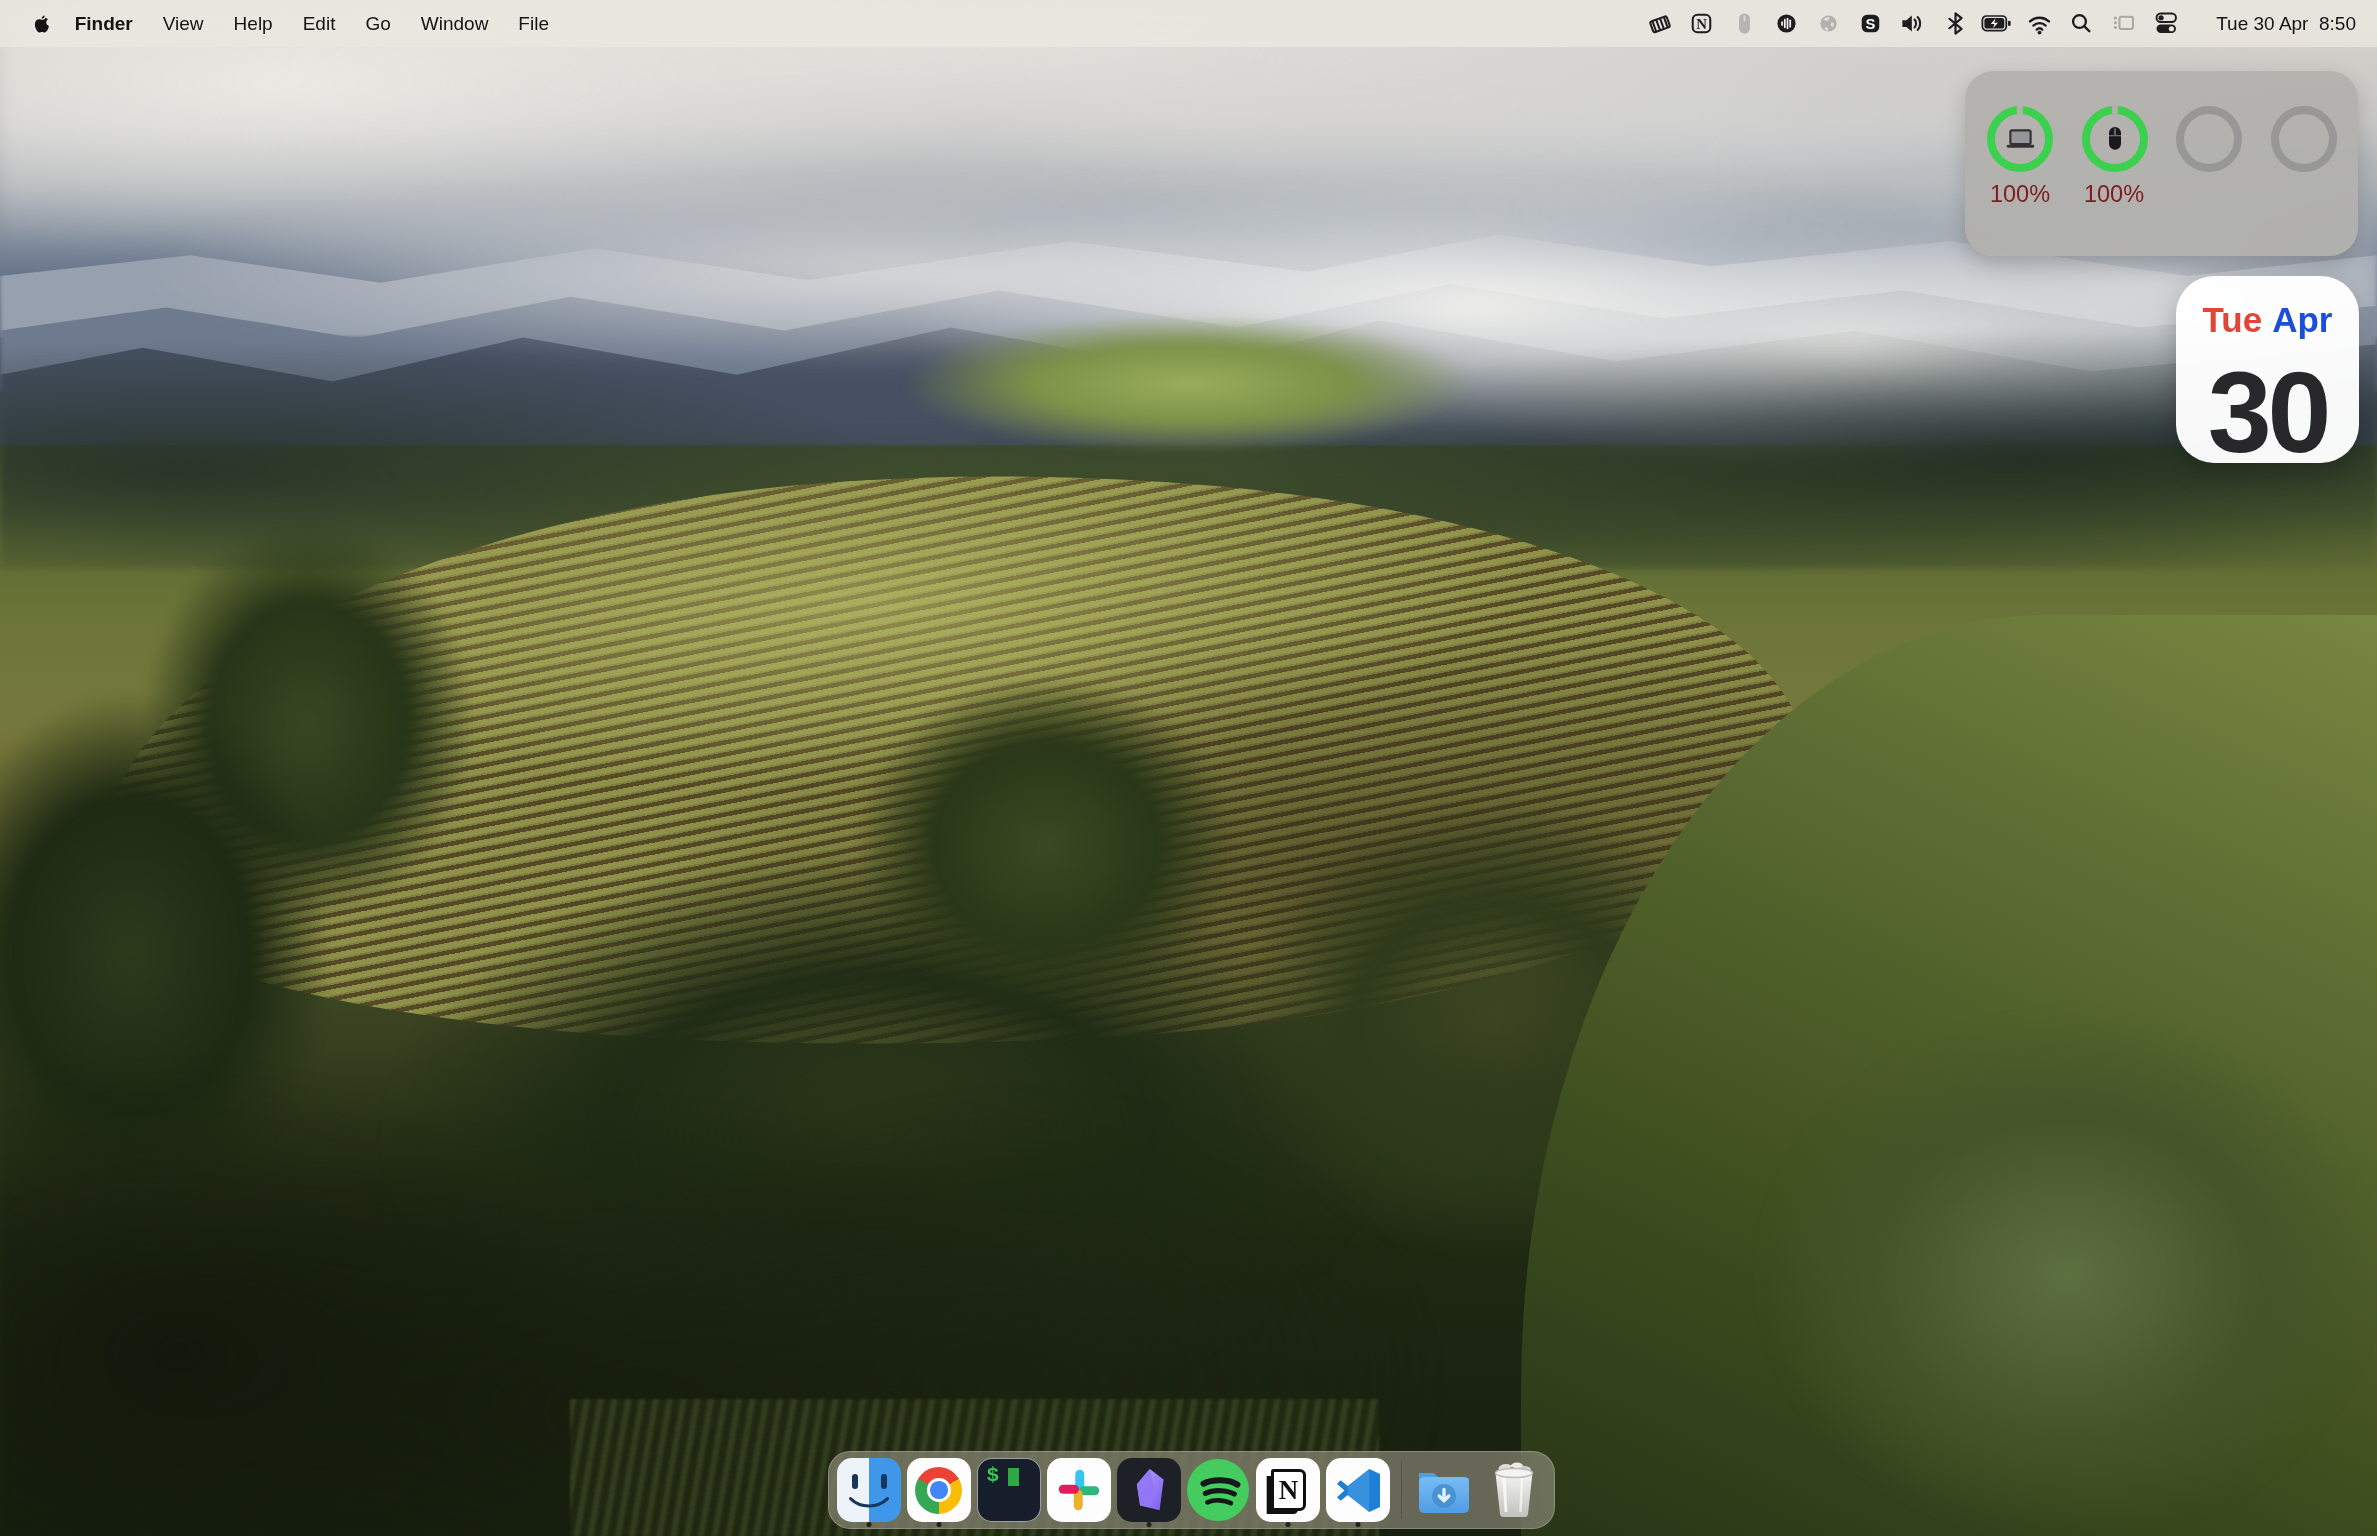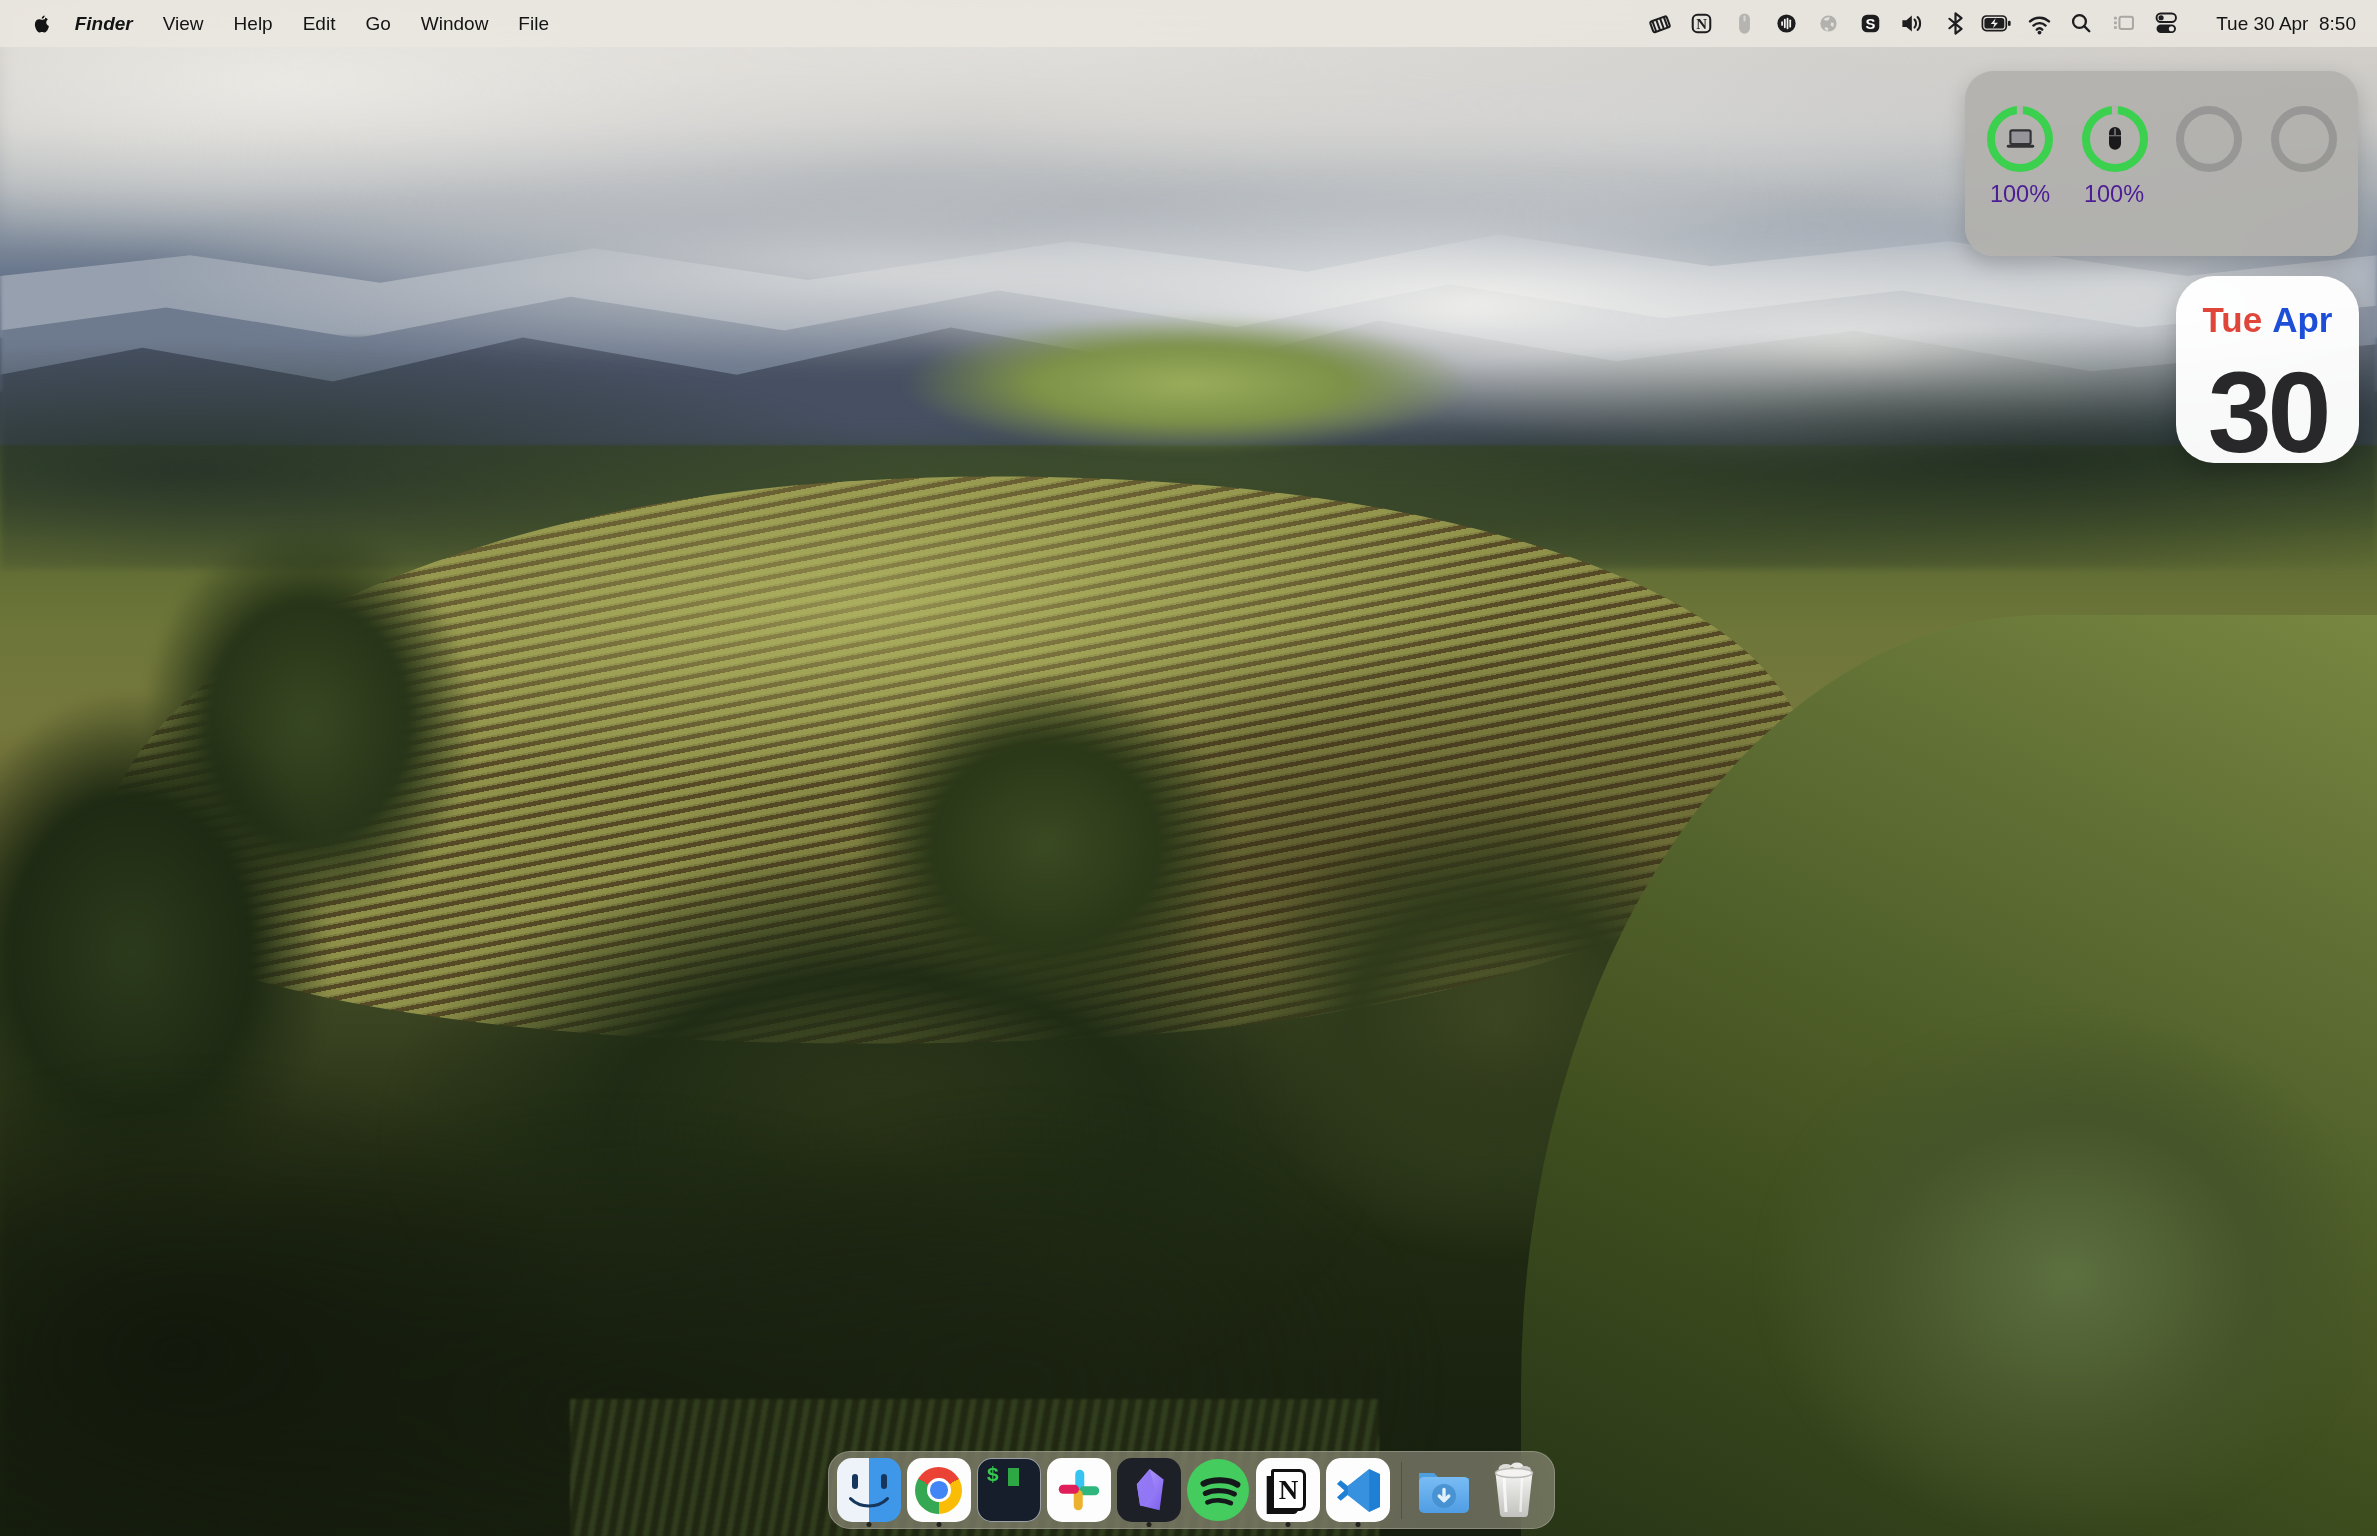--- a/index.html
+++ b/index.html
@@ -71,39 +71,39 @@
   .bvine { left:24%; bottom:0; width:34%; height:9%; filter:blur(1.2px); opacity:.7;
     background:repeating-linear-gradient(100deg, #3c4a24 0 6.2px, #242c14 6.2px 13.6px); }
 
   
   .menubar { position:absolute; left:0; top:0; right:0; height:47px;
     background:rgba(234,231,225,.82);
     -webkit-backdrop-filter:blur(25px) saturate(1.6); backdrop-filter:blur(25px) saturate(1.6);
     display:flex; align-items:center; padding:0 21px; color:#141414; font-size:19px; z-index:30; }
   .mb-left { display:flex; align-items:center; }
   .apple { width:20px; height:23.5px; margin:0 8.7px 0 10px; display:flex; align-items:center; }
-  .mb-app { font-weight:bold; padding:0 15px;font-style:italic; }
+  .mb-app { font-weight:bold; padding:0 15px; }
   .mb-item { padding:0 15px; }
   .mb-right { margin-left:auto; display:flex; align-items:center; gap:6.2px; }
   .sicon { width:36px; height:30px; display:flex; align-items:center; justify-content:center; }
   .clock { margin-left:26px; white-space:pre; font-size:19px; color:#141414; }
 
   
   .battery-widget { position:absolute; left:1965px; top:71px; width:393px; height:185px;
     background:rgba(177,176,173,.93); border-radius:28.5px; z-index:20;
     box-shadow:0 8.7px 22px rgba(0,0,0,.18); }
   .rings { position:absolute; left:22px; top:35px; display:flex; gap:28.5px; }
   .ring { width:66px; height:66px; border-radius:50%; position:relative; }
   .ring.full { border:8px solid #3bd14e; }
   .ring.empty { border:8px solid rgba(130,130,128,.55); }
   .ring.full::before { content:""; position:absolute; width:6.2px; height:10px; background:rgba(177,176,173,1);
     left:50%; top:-9.3px; transform:translateX(-50%); }
   .ring .dev { position:absolute; inset:0; display:flex; align-items:center; justify-content:center; }
   .ring-label { position:absolute; top:110px; width:66px; text-align:center;
-    font-size:23.5px; color:#4c1d95; }
+    font-size:23.5px; color:#7f1d1d; }
   .rl0 { left:22px; } .rl1 { left:116px; }
 
   .calendar-widget { position:absolute; left:2176px; top:276px; width:183px; height:187px;
     background:rgba(255,255,255,.97); border-radius:38px; z-index:20;
     box-shadow:0 10px 25px rgba(0,0,0,.22); display:flex; flex-direction:column; align-items:center; }
   .cal-top { margin-top:23.5px; font-size:35px; font-weight:bold; display:flex; gap:10px; }
   .cal-weekday { color:#e0453a; }
   .cal-month { color:#1d4ed8; }
   .cal-day { font-size:115px; font-weight:bold; letter-spacing:-4.3px; color:#28282a; line-height:1.0; margin-top:15px; }
 

